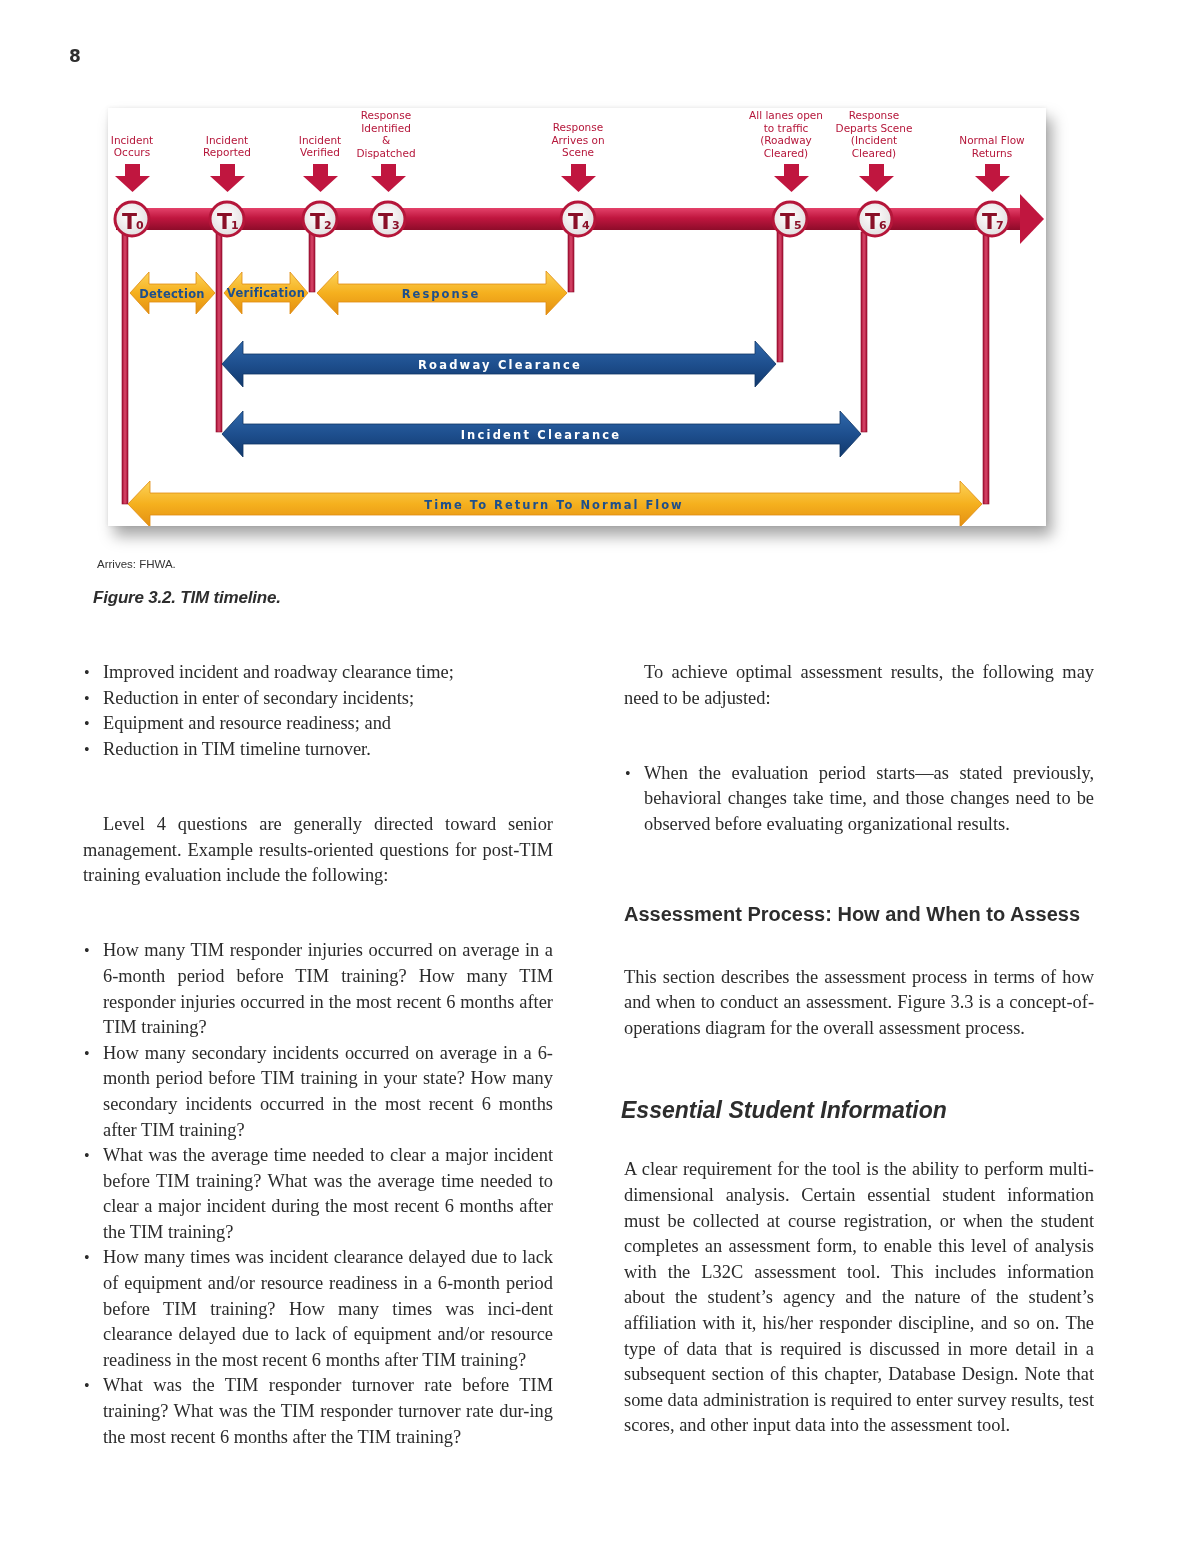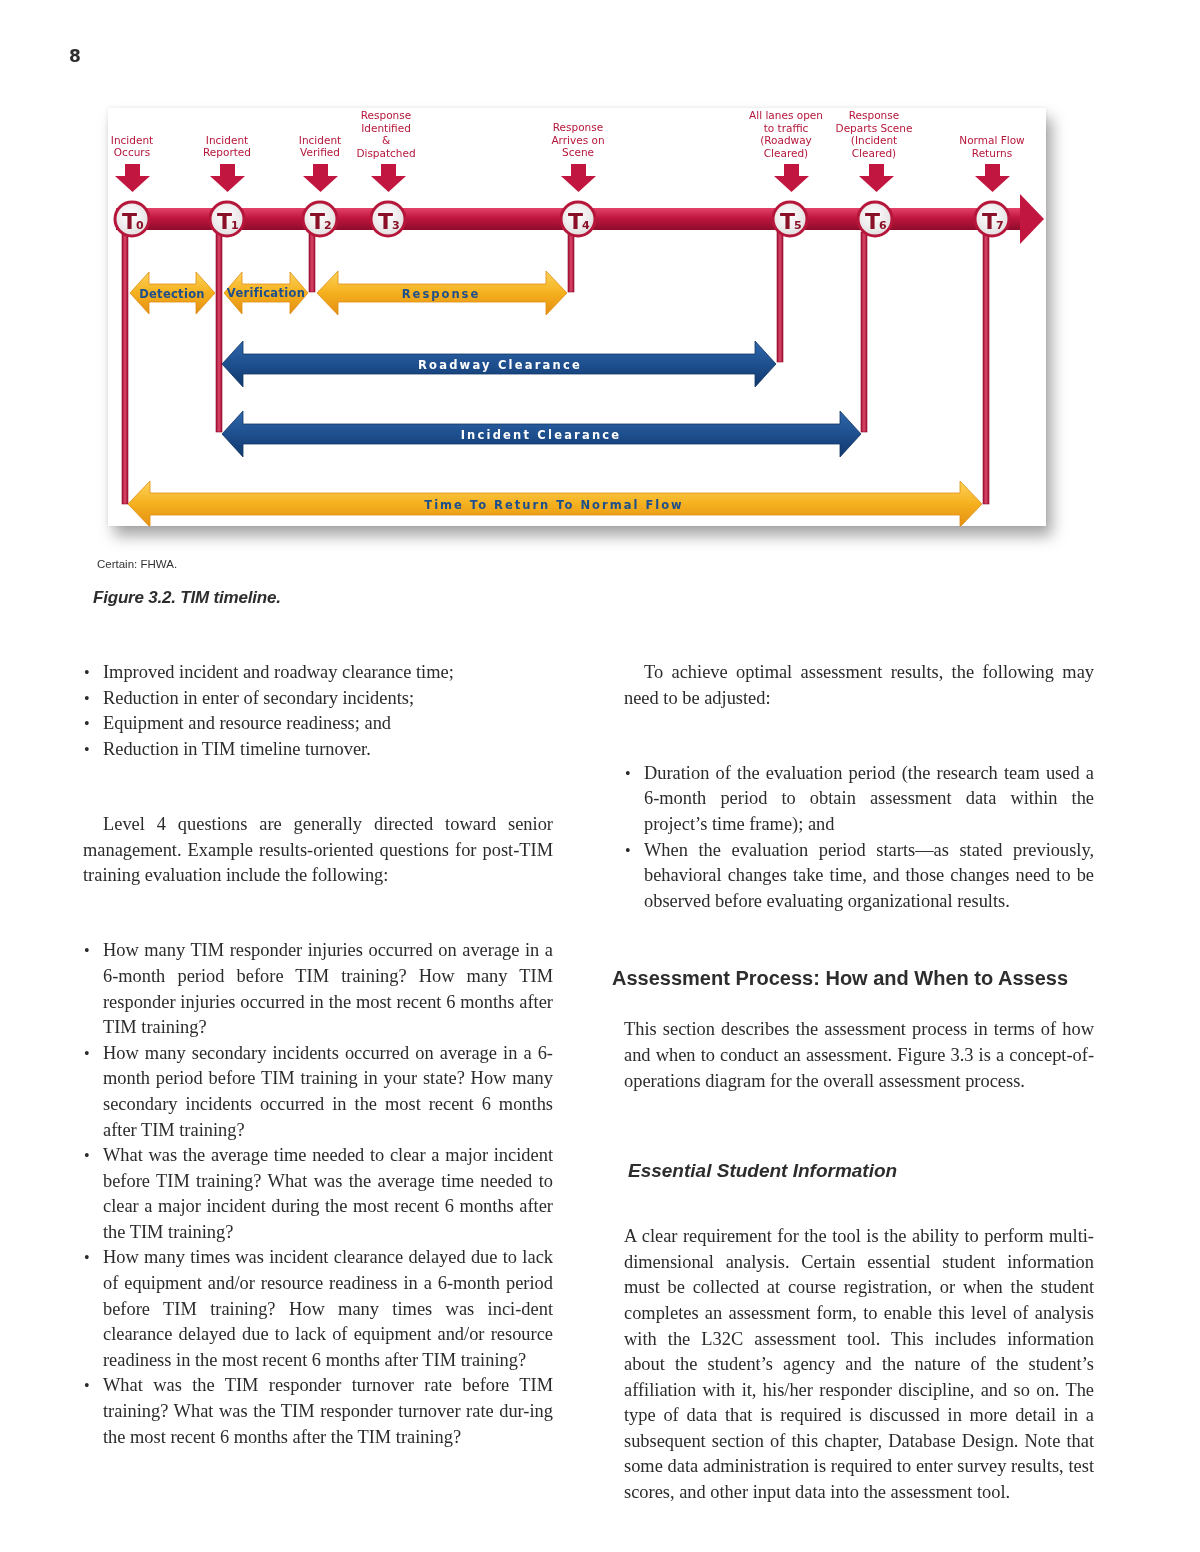--- a/index.html
+++ b/index.html
@@ -17,22 +17,22 @@
   .caption { position: absolute; left: 93px; top: 588px; font-family: "Liberation Sans", sans-serif; font-weight: bold; font-style: italic; font-size: 17px; color: #2d2d2d; letter-spacing: -0.2px; }
   .col { position: absolute; font-family: "Liberation Serif", serif; font-size: 18.4px; line-height: 25.6px; color: #2b2b2b; }
   .col-left { left: 71px; top: 648px; width: 494px; }
   .col-right { left: 612px; top: 648px; width: 494px; }
   .col p { margin: 12px; text-align: justify; }
   .indent { text-indent: 20px; }
   ul.blist { list-style: none; margin: 12px; padding: 0; }
   ul.blist li { position: relative; padding-left: 20px; text-align: justify; }
   ul.blist li::before { content: "•"; position: absolute; left: 1px; top: 0; font-size: 16px; }
   .gap { height: 25.6px; }
-  .h2 { font-family: "Liberation Sans", sans-serif; font-weight: bold; font-size: 20px; line-height: 25px; color: #2d2d2d; margin: 0; }
-  .h3 { font-family: "Liberation Sans", sans-serif; font-style: italic; font-size: 19px; line-height: 25px; color: #2d2d2d; margin: 16px; }
+  .h2 { font-family: "Liberation Sans", sans-serif; font-weight: bold; font-size: 20px; line-height: 25px; color: #2d2d2d; margin: 12px; }
+  .h3 { font-family: "Liberation Sans", sans-serif; font-style: italic; font-size: 23px; line-height: 25px; color: #2d2d2d; margin: 9px; }
 </style>
 </head>
 <body>
 
 <div class="page-num">8</div>
 
 <div class="figure-wrap">
   <svg width="938" height="418" viewBox="0 0 938 418" xmlns="http://www.w3.org/2000/svg">
     <defs>
       <linearGradient id="redBar" x1="0" y1="0" x2="0" y2="1">
@@ -180,21 +180,21 @@
       <text class="bar-label-b" x="433" y="330.5">Incident Clearance</text>
     </g>
 
     <g>
       <path d="M20 396 L42 373 L42 385 L852 385 L852 373 L874 396 L852 419 L852 407 L42 407 L42 419 Z" fill="url(#yel)" stroke="#e08c10" stroke-width="0.8"></path>
       <text class="bar-label-y" x="446" y="400.5">Time To Return To Normal Flow</text>
     </g>
   </svg>
 </div>
 
-<div class="source">Certain: FHWA.</div>
+<div class="source">Arrives: FHWA.</div>
 <div class="caption">Figure 3.2.  TIM timeline.</div>
 
 <div class="col col-left">
   <ul class="blist">
     <li>Improved incident and roadway clearance time;</li>
     <li>Reduction in enter of secondary incidents;</li>
     <li>Equipment and resource readiness; and</li>
     <li>Reduction in TIM timeline turnover.</li>
   </ul>
   <div class="gap"></div>
@@ -206,21 +206,20 @@
     <li>What was the average time needed to clear a major incident before TIM training? What was the average time needed to clear a major incident during the most recent 6 months after the TIM training?</li>
     <li>How many times was incident clearance delayed due to lack of equipment and/or resource readiness in a 6-month period before TIM training? How many times was inci-dent clearance delayed due to lack of equipment and/or resource readiness in the most recent 6 months after TIM training?</li>
     <li>What was the TIM responder turnover rate before TIM training? What was the TIM responder turnover rate dur-ing the most recent 6 months after the TIM training?</li>
   </ul>
 </div>
 
 <div class="col col-right">
   <p class="indent">To achieve optimal assessment results, the following may need to be adjusted:</p>
   <div class="gap"></div>
   <ul class="blist">
-    <li>Duration of the evaluation period (the research team used a 6-month period to obtain assessment data within the project’s time frame); and</li>
     <li>When the evaluation period starts—as stated previously, behavioral changes take time, and those changes need to be observed before evaluating organizational results.</li>
   </ul>
   <div style="height:40px"></div>
   <h2 class="h2">Assessment Process: How and When to Assess</h2>
   <div style="height:14px"></div>
   <p>This section describes the assessment process in terms of how and when to conduct an assessment. Figure 3.3 is a concept-of-operations diagram for the overall assessment process.</p>
   <div style="height:36px"></div>
   <h3 class="h3">Essential Student Information</h3>
   <div style="height:13px"></div>
   <p>A clear requirement for the tool is the ability to perform multi-dimensional analysis. Certain essential student information must be collected at course registration, or when the student completes an assessment form, to enable this level of analysis with the L32C assessment tool. This includes information about the student’s agency and the nature of the student’s affiliation with it, his/her responder discipline, and so on. The type of data that is required is discussed in more detail in a subsequent section of this chapter, Database Design. Note that some data administration is required to enter survey results, test scores, and other input data into the assessment tool.</p>

